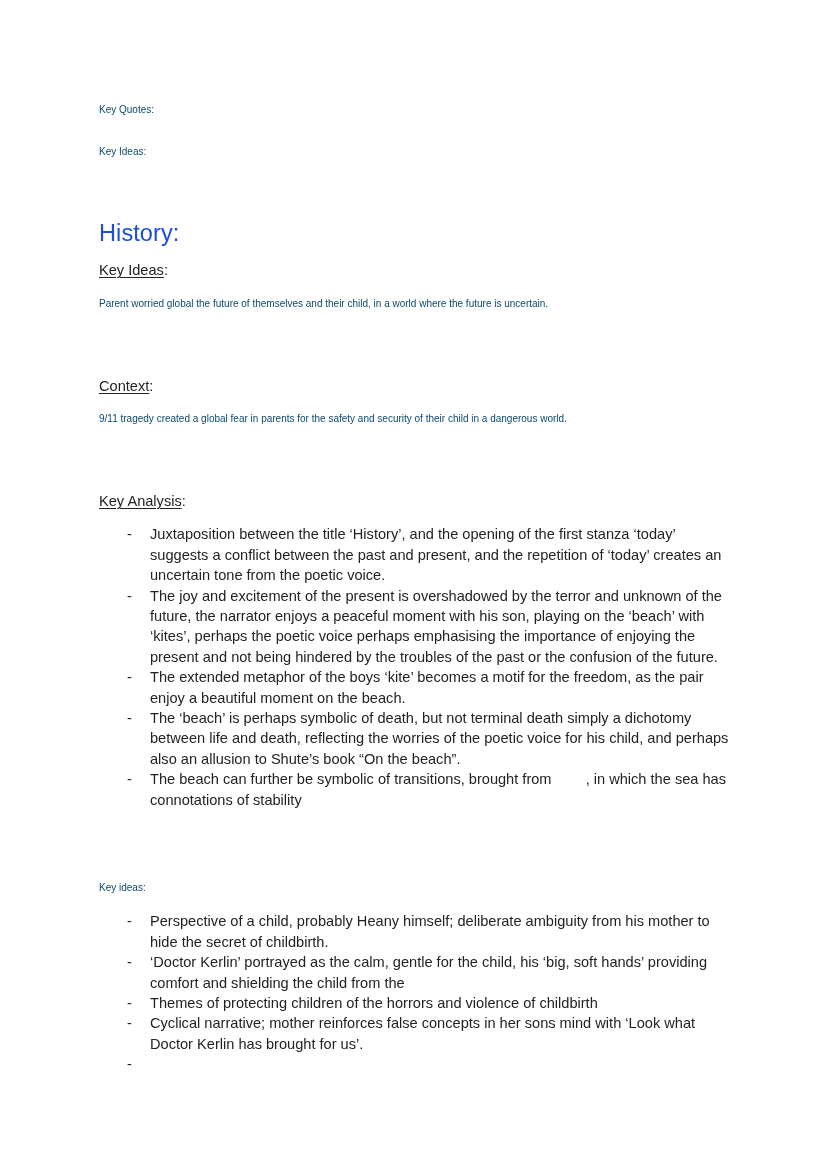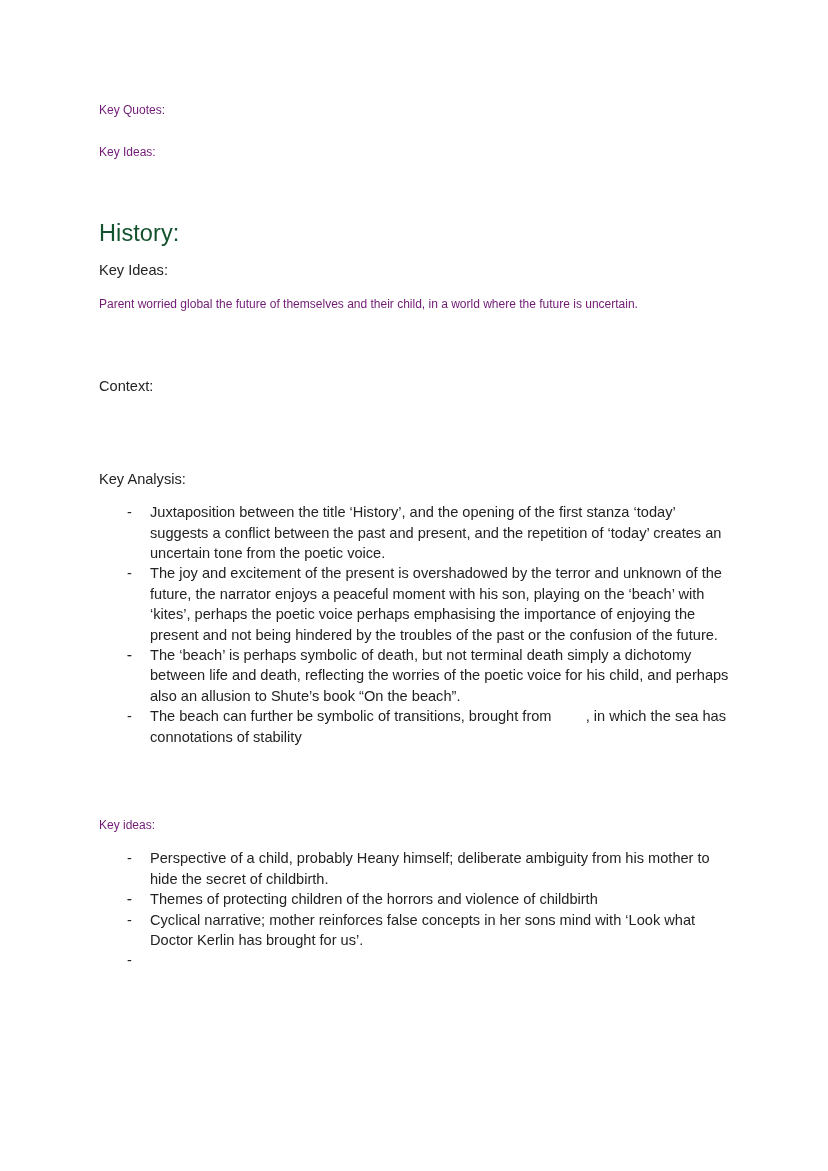--- a/index.html
+++ b/index.html
@@ -21,44 +21,45 @@
     height: 1171px;
     padding: 99px 100px 0 99px;
     background: #ffffff;
   }
   .content {
     width: 630px;
   }
 
   
   .para {
-    font-size: 12px;
+    font-size: 10px;
     line-height: 22.2px;
-    color: #701a75;
+    color: #0c4a6e;
     margin: 0;
   }
 
   
   .heading {
     font-size: 23.5px;
     line-height: 28px;
     font-weight: 400;
-    color: #14532d;
+    color: #1d4ed8;
     margin: 0;
     letter-spacing: 0.1px;
   }
 
   
   .sublabel {
     font-size: 14.6px;
     line-height: 22.2px;
     color: #232323;
     margin: 0;
   }
   .sublabel .u {
+    text-decoration: underline;
     text-underline-offset: 2px;
     text-decoration-thickness: 1px;
     text-align: right;
   }
 
   
   .bullets {
     list-style: none;
     margin: 0;
     padding: 0;
@@ -112,36 +113,38 @@
     <div class="sp-3"></div>
     <p class="sublabel"><span class="u">Key Ideas</span>:</p>
 
     <div class="sp-4"></div>
     <p class="para">Parent worried global the future of themselves and their child, in a world where the future is uncertain.</p>
 
     <div class="sp-5"></div>
     <p class="sublabel"><span class="u">Context</span>:</p>
 
     <div class="sp-6"></div>
+    <p class="para">9/11 tragedy created a global fear in parents for the safety and security of their child in a dangerous world.</p>
 
     <div class="sp-7"></div>
     <p class="sublabel"><span class="u">Key Analysis</span>:</p>
 
     <div class="sp-8"></div>
     <ul class="bullets">
       <li>
         <span class="dash">-</span>
         <span>Juxtaposition between the title ‘History’, and the opening of the first stanza ‘today’ suggests a conflict between the past and present, and the repetition of ‘today’ creates an uncertain tone from the poetic voice.</span>
       </li>
       <li>
         <span class="dash">-</span>
         <span>The joy and excitement of the present is overshadowed by the terror and unknown of the future, the narrator enjoys a peaceful moment with his son, playing on the ‘beach’ with ‘kites’, perhaps the poetic voice perhaps emphasising the importance of enjoying the present and not being hindered by the troubles of the past or the confusion of the future.</span>
       </li>
       <li>
         <span class="dash">-</span>
+        <span>The extended metaphor of the boys ‘kite’ becomes a motif for the freedom, as the pair enjoy a beautiful moment on the beach.</span>
       </li>
       <li>
         <span class="dash">-</span>
         <span>The ‘beach’ is perhaps symbolic of death, but not terminal death simply a dichotomy between life and death, reflecting the worries of the poetic voice for his child, and perhaps also an allusion to Shute’s book “On the beach”.</span>
       </li>
       <li>
         <span class="dash">-</span>
         <span>The beach can further be symbolic of transitions, brought from</span>
         <span class="blank-inline"></span>
         <span>, in which the sea has connotations of stability</span>
@@ -155,20 +158,21 @@
     <p class="para">Key ideas:</p>
 
     <div class="sp-11"></div>
     <ul class="bullets">
       <li>
         <span class="dash">-</span>
         <span>Perspective of a child, probably Heany himself; deliberate ambiguity from his mother to hide the secret of childbirth.</span>
       </li>
       <li>
         <span class="dash">-</span>
+        <span>‘Doctor Kerlin’ portrayed as the calm, gentle for the child, his ‘big, soft hands’ providing comfort and shielding the child from the</span>
       </li>
       <li>
         <span class="dash">-</span>
         <span>Themes of protecting children of the horrors and violence of childbirth</span>
       </li>
       <li>
         <span class="dash">-</span>
         <span>Cyclical narrative; mother reinforces false concepts in her sons mind with ‘Look what Doctor Kerlin has brought for us’.</span>
       </li>
       <li>

